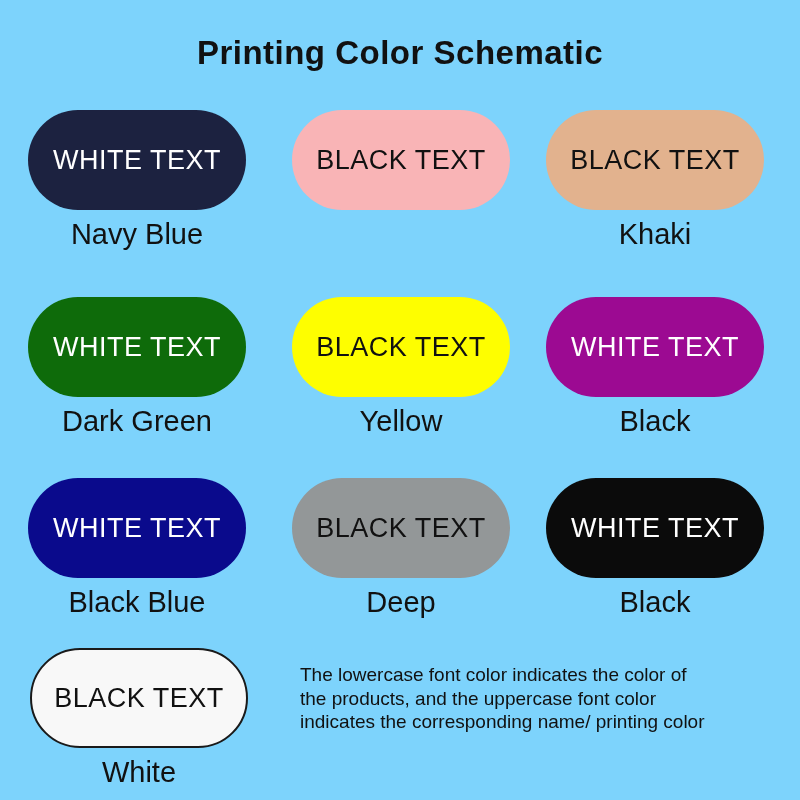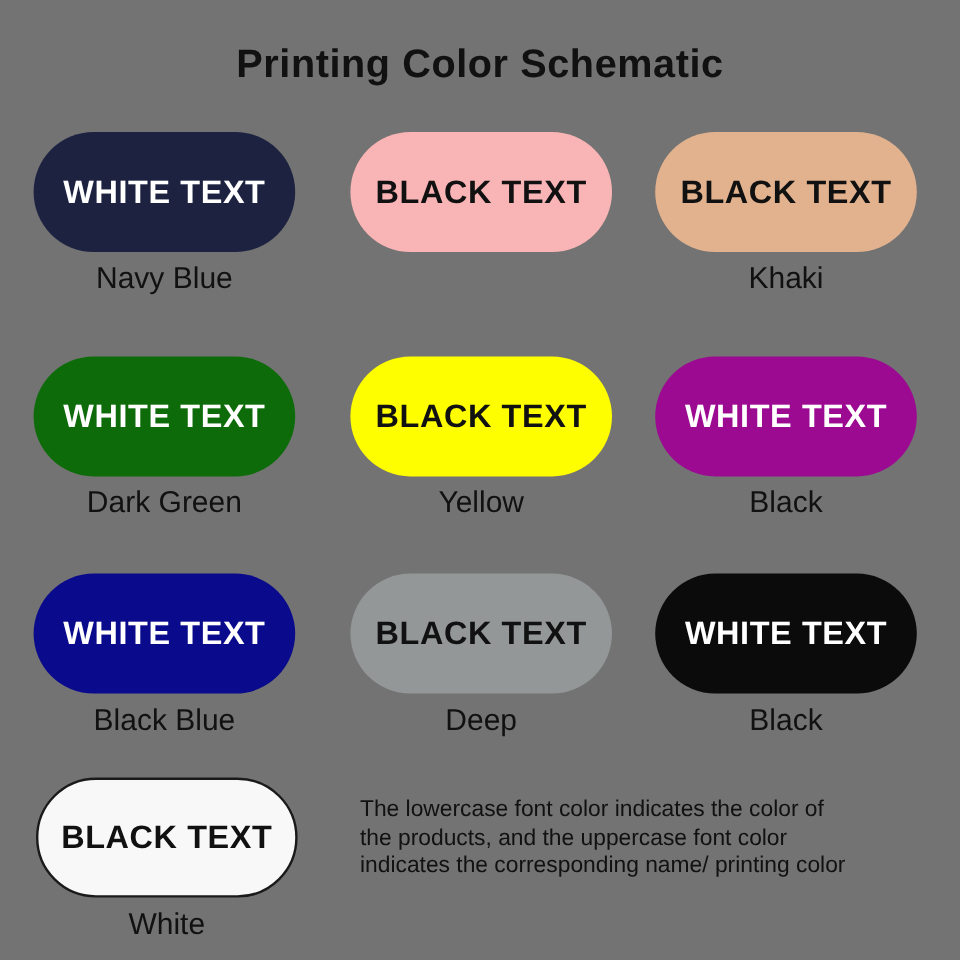--- a/index.html
+++ b/index.html
@@ -7,21 +7,21 @@
   body {
     font-family: "Liberation Sans", sans-serif;
     width: 800px; height: 800px;
     position: relative;
     overflow: hidden;
   }
   .canvas {
     position: absolute;
     left: 0; top: 0;
     width: 800px; height: 800px;
-    background: #737373;
+    background: #7dd3fc;
   }
   .title {
     position: absolute;
     top: 34px; left: 0;
     width: 100%;
     text-align: center;
     font-size: 33px;
     font-weight: bold;
     color: #111111;
     letter-spacing: 0.5px;
@@ -34,27 +34,27 @@
   .pill {
     width: 218px;
     height: 100px;
     border-radius: 50px;
     display: flex;
     align-items: center;
     justify-content: center;
   }
   .pill-text {
     font-size: 27px;
-    font-weight: bold;
+    font-weight: normal;
     letter-spacing: 0.5px;
     white-space: nowrap;
   }
   .cell-label {
     margin-top: 8px;
-    font-size: 25px;
+    font-size: 29px;
     font-weight: normal;
     color: #111111;
     white-space: nowrap;
   }
   .note {
     position: absolute;
     left: 300px;
     top: 663px;
     font-size: 19px;
     font-weight: normal;

